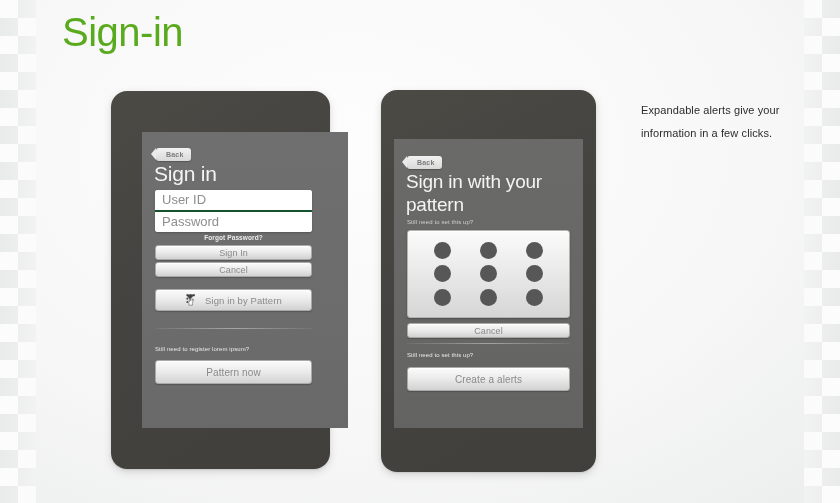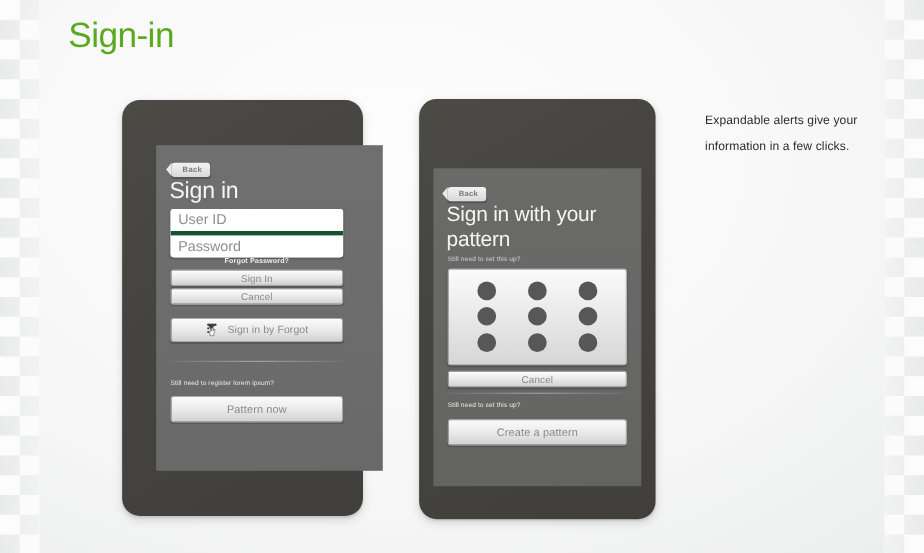--- a/index.html
+++ b/index.html
@@ -50,21 +50,21 @@
   }
   .checker.right::after {
     background: linear-gradient(to left, rgba(255,255,255,0.05), rgba(250,250,250,0.55));
   }
 
   
   #page-title {
     position: absolute;
     left: 62px;
     top: 9px;
-    font-size: 32px;
+    font-size: 40px;
     line-height: 46px;
     font-weight: 400;
     color: #5aaa1e;
     letter-spacing: -0.5px;
     white-space: nowrap;
   }
 
   
   .phone {
     position: absolute;
@@ -79,21 +79,21 @@
     position: absolute;
     background: #6e6e6e;
     overflow: hidden;
   }
   #phone-one .screen {
     left: 31px; top: 41px; width: 182px; height: 296px;
     background: linear-gradient(180deg, #6f6f6f 0%, #6c6c6c 60%, #696969 100%);
     padding-left: 24px;
   }
   #phone-two .screen {
-    left: 13px; top: 63px; width: 189px; height: 289px;
+    left: 13px; top: 49px; width: 189px; height: 289px;
     background: linear-gradient(180deg, #6a6a68 0%, #676765 55%, #636361 100%);
   }
 
   
   .back-tag {
     position: relative;
     display: inline-block;
     height: 13px;
     line-height: 13px;
     padding: 0 7px 0 10px;
@@ -140,21 +140,21 @@
     box-shadow: 0 1px 2px rgba(0,0,0,0.22);
   }
   .field {
     height: 20px;
     line-height: 20px;
     padding: 0 7px;
     font-size: 13px;
     color: #8e8e8e;
     background: #ffffff;
   }
-  .field + .field { border-top: 4px solid #14532d; }
+  .field + .field { border-top: 2px solid #14532d; }
 
   .forgot-link {
     text-align: center;
     color: #ededed;
     font-size: 6.5px;
     font-weight: 700;
     line-height: 10px;
     letter-spacing: 0.1px;
   }
 
@@ -266,21 +266,21 @@
               <circle cx="12" cy="5" r="2.2"></circle>
               <circle cx="19" cy="5" r="2.2"></circle>
               <circle cx="5" cy="12" r="2.2"></circle>
               <circle cx="12" cy="12" r="2.2"></circle>
               <circle cx="5" cy="19" r="2.2"></circle>
             </g>
             <path d="M3 3 L21 3 L10 14 Z" fill="#3f3f3f"></path>
             <path d="M13 11 c0-1.4 2.2-1.4 2.2 0 l0 5.2 l1.3-2.1 c.7-1.1 2.5-.2 1.9 1 l-2.2 4.4 c-.4.9-.4 1.6-.4 2.6 l0 3.9 l-7.4 0 l0-3.3 c0-1.5-.8-2.3-1.8-3.6 c-.9-1.2.6-2.6 1.7-1.6 l1.4 1.3 l0-6.6 c0-1.4 2.2-1.4 2.2 0 l0 4.1 l0-5.3 z" fill="#fbfbfb" stroke="#4a4a4a" stroke-width="1.1" stroke-linejoin="round"></path>
           </svg>
         </span>
-        <span>Sign in by Forgot</span>
+        <span>Sign in by Pattern</span>
       </div>
 
       <div class="divider" style="position:absolute;left:13px;top:196px;width:157px;"></div>
 
       <div class="hint-text" style="position:absolute;left:13px;top:213px;width:157px;">Still need to register lorem ipsum?</div>
 
       <div class="btn xtall" style="position:absolute;left:13px;top:228px;width:157px;">Pattern now</div>
 
     </div>
   </div>
@@ -307,20 +307,20 @@
         <span class="pattern-dot"></span>
         <span class="pattern-dot"></span>
       </div>
 
       <div class="btn" style="position:absolute;left:13px;top:184px;width:163px;">Cancel</div>
 
       <div class="divider" style="position:absolute;left:13px;top:204px;width:163px;"></div>
 
       <div class="hint-text" style="position:absolute;left:13px;top:212px;width:163px;">Still need to set this up?</div>
 
-      <div class="btn xtall" style="position:absolute;left:13px;top:228px;width:163px;">Create a pattern</div>
+      <div class="btn xtall" style="position:absolute;left:13px;top:228px;width:163px;">Create a alerts</div>
 
     </div>
   </div>
 
   <div id="annotation">Expandable alerts give your information in a few clicks.</div>
 
 </div>
 
 </body></html>

